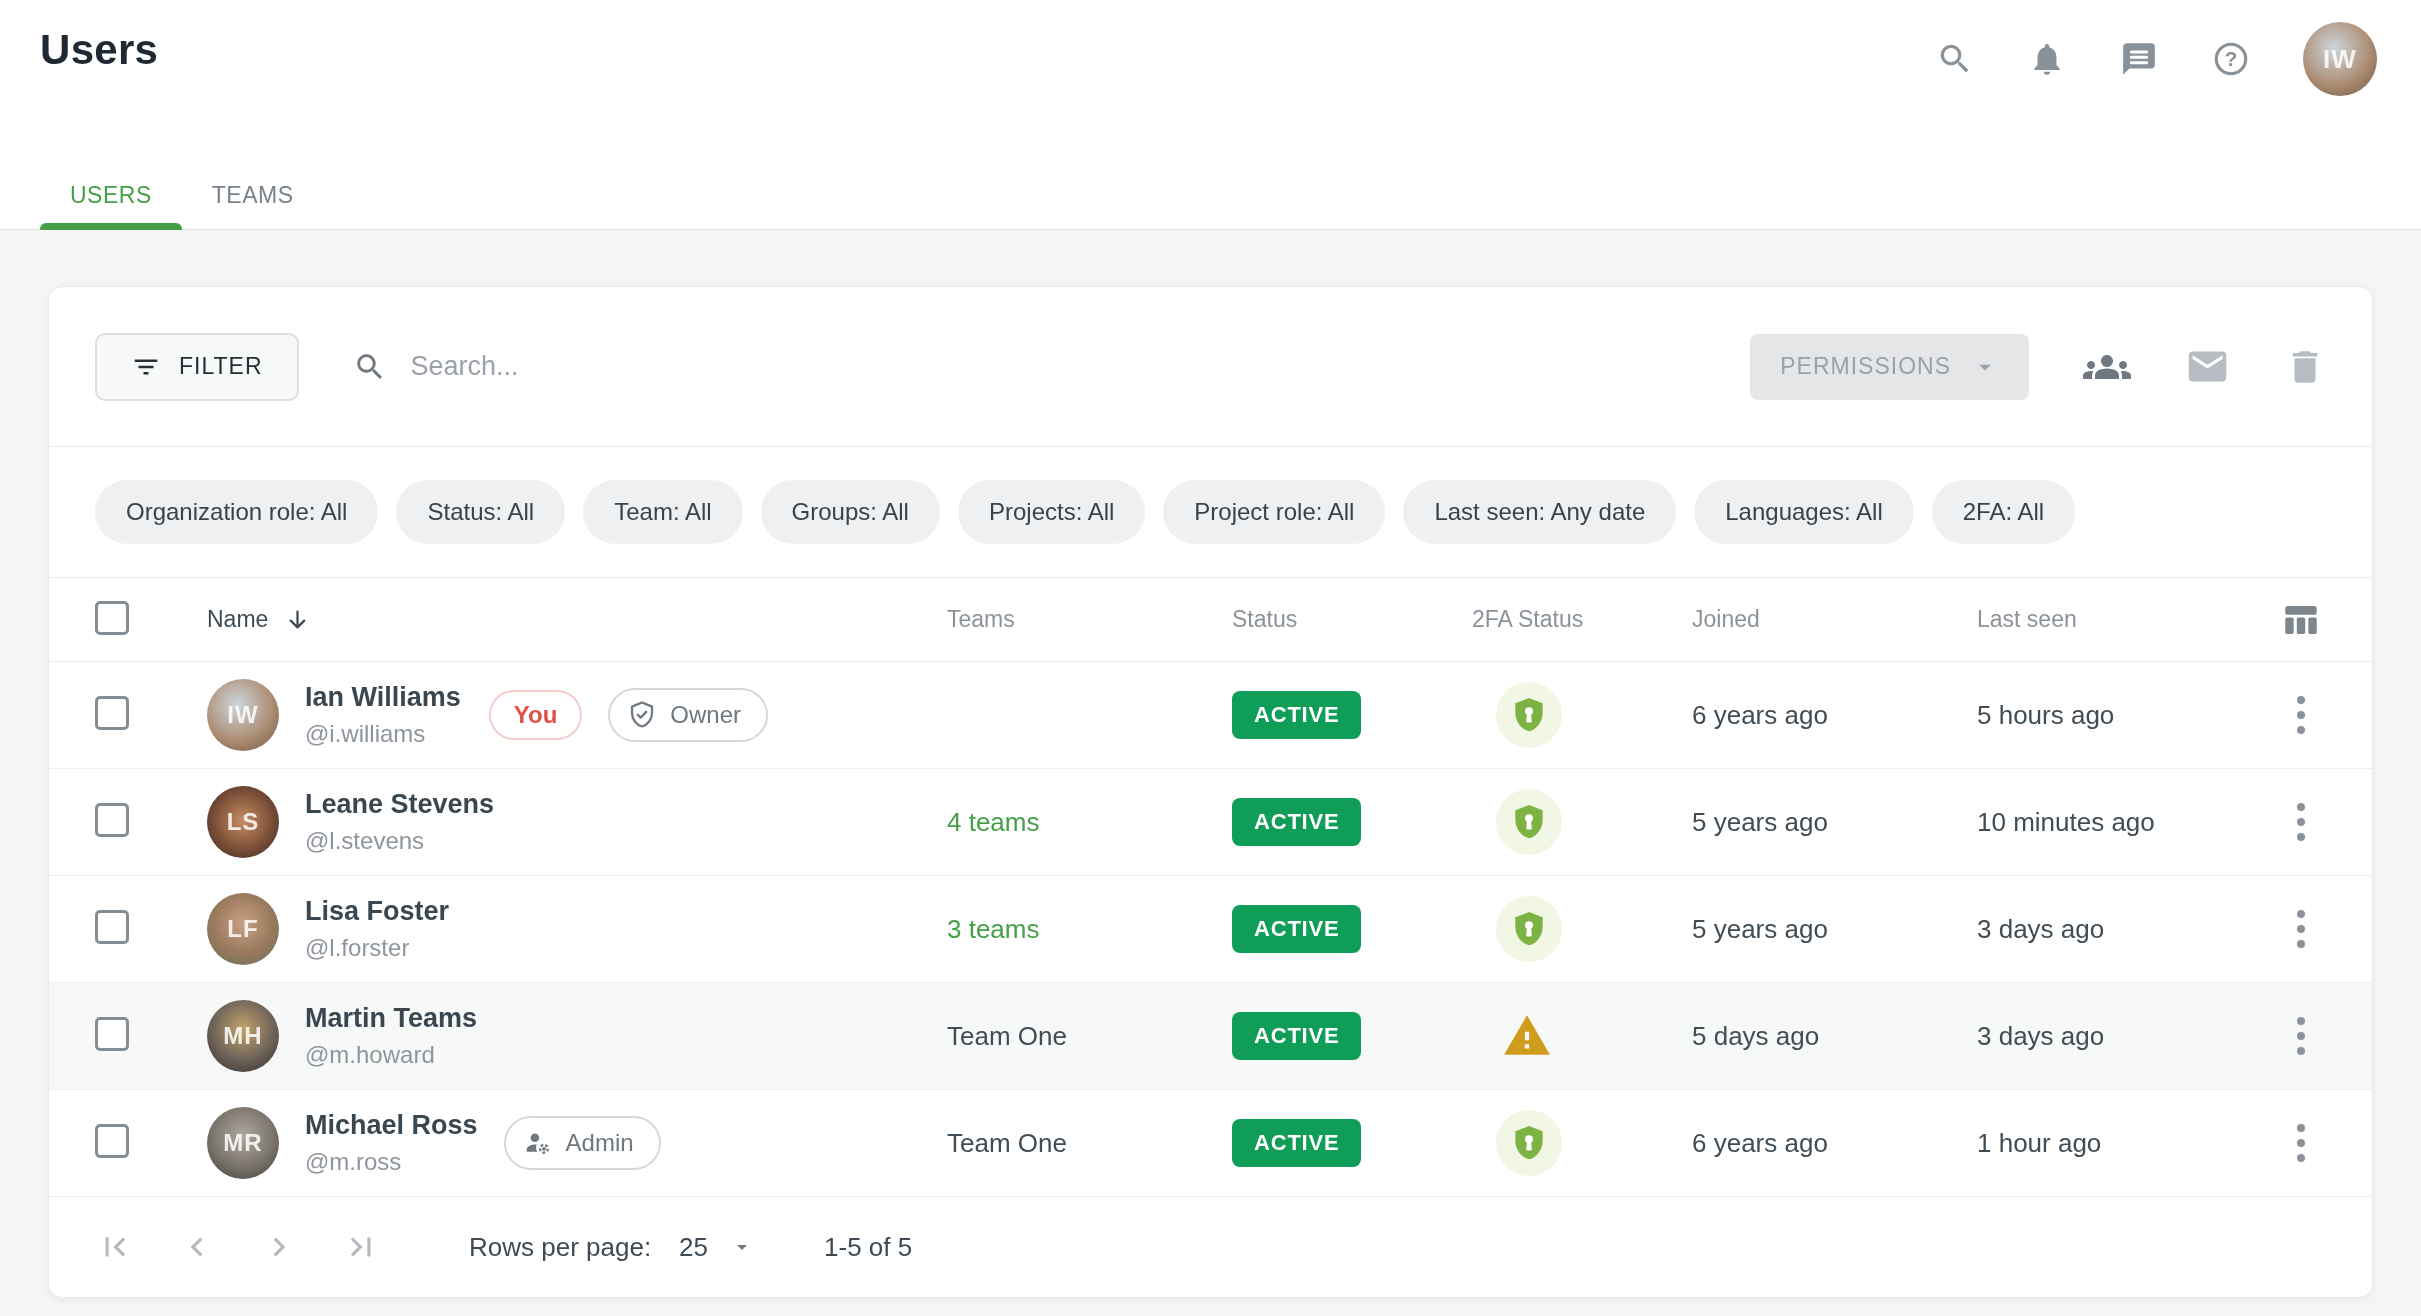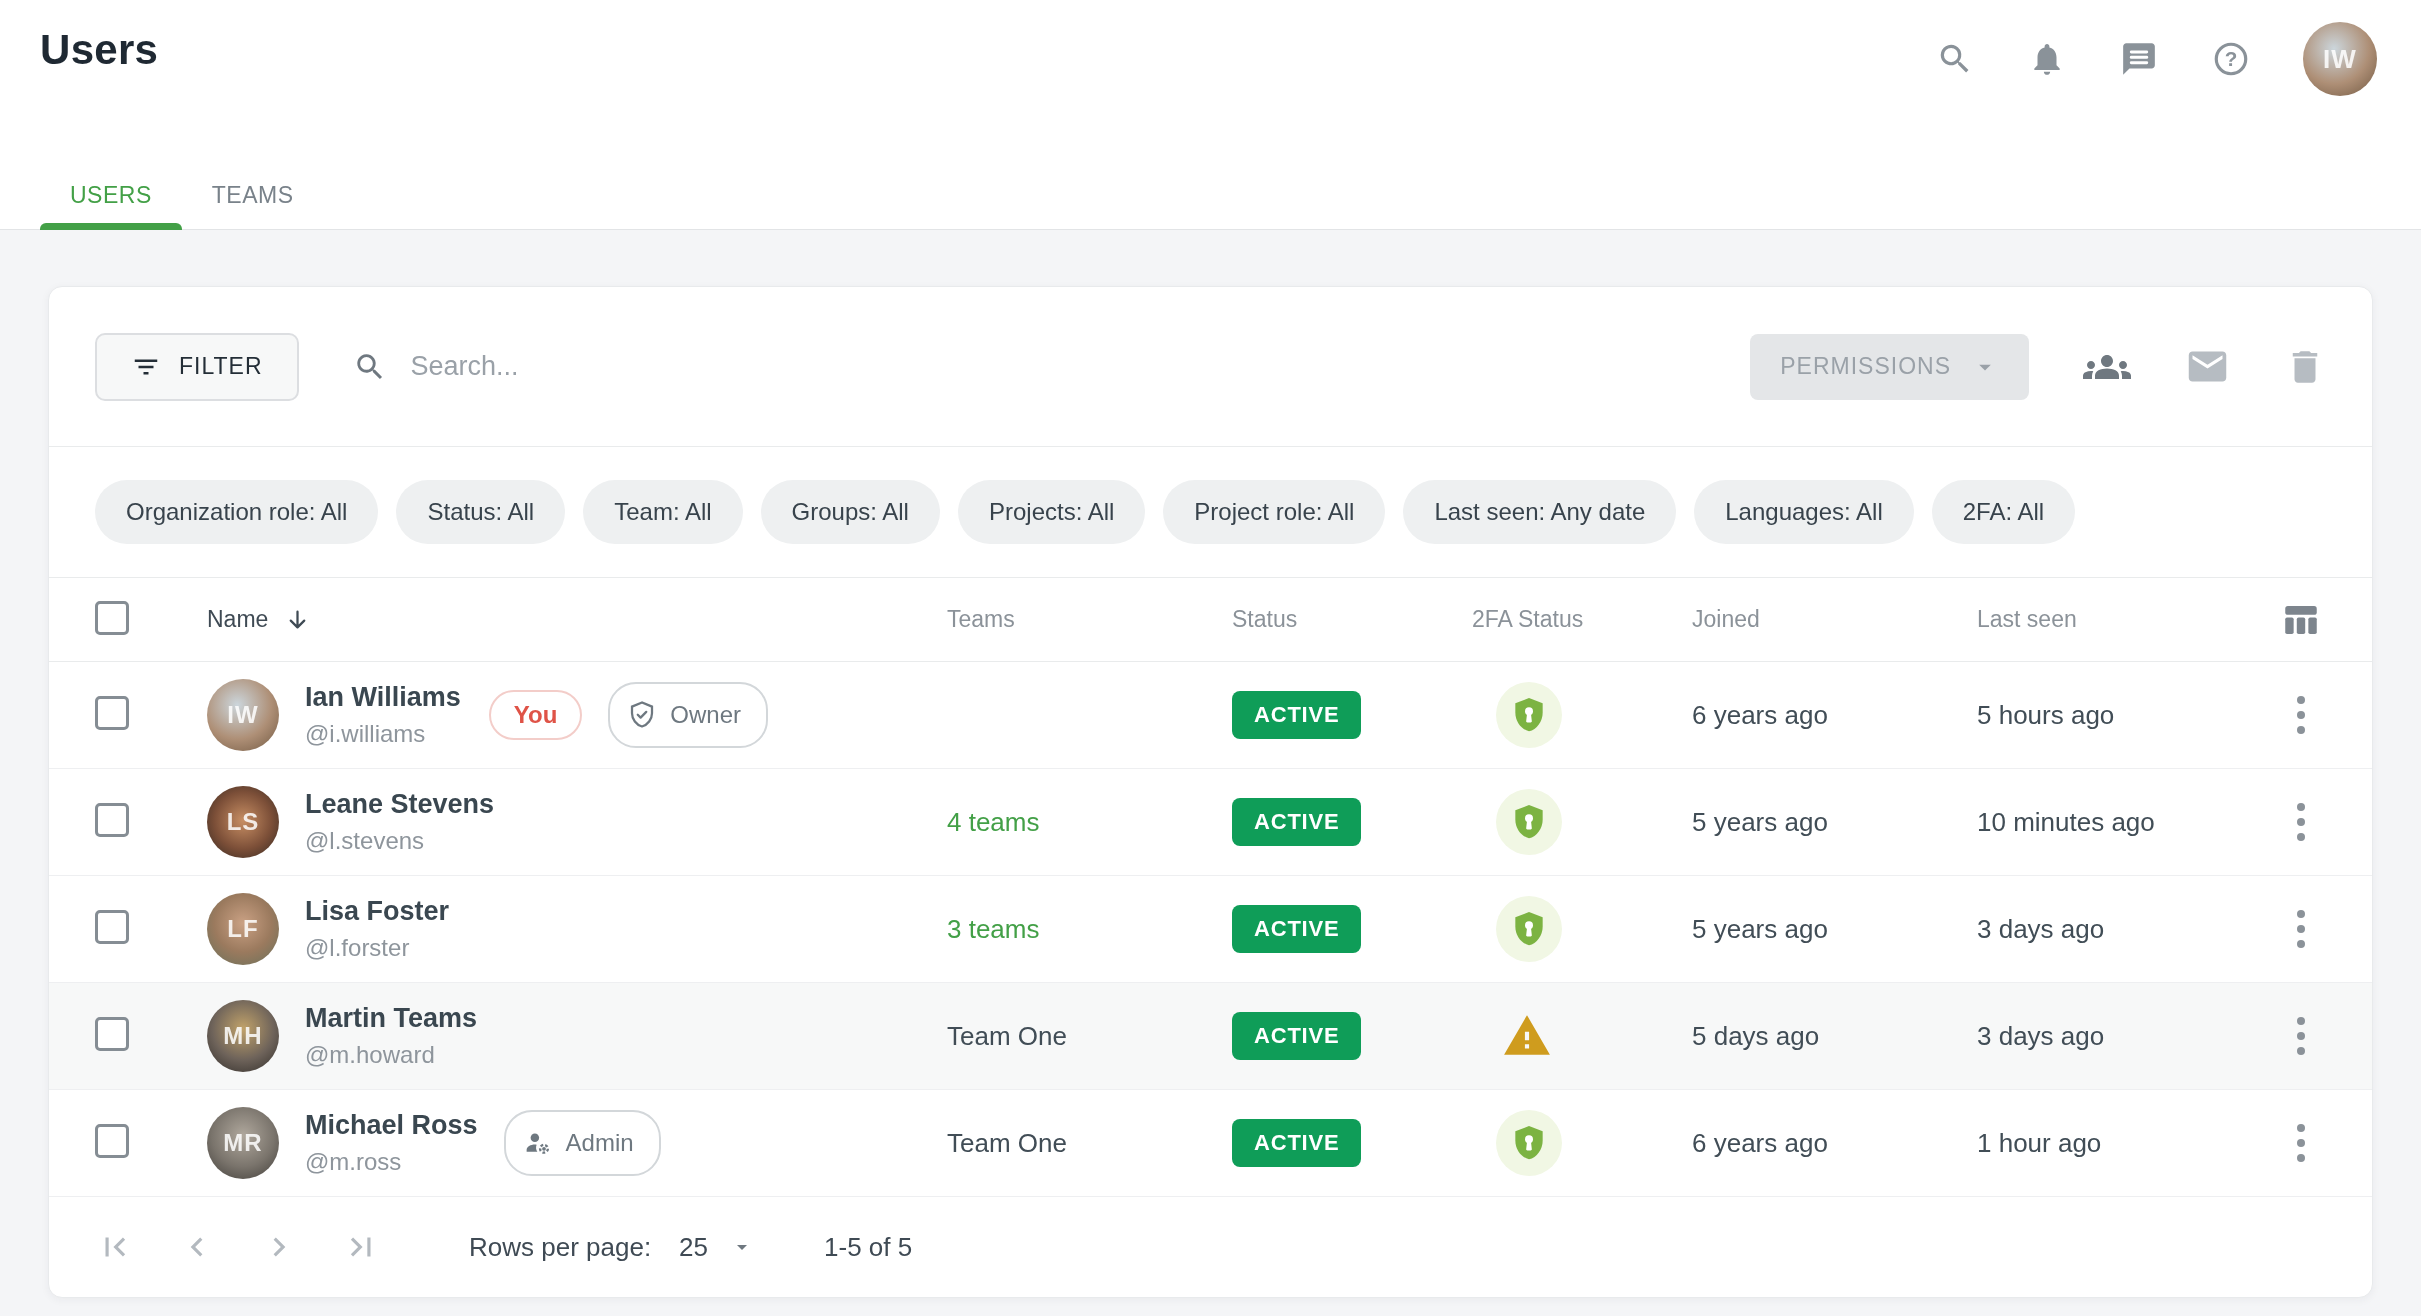--- a/index.html
+++ b/index.html
@@ -133,21 +133,21 @@
   .name-block { margin-left: 26px; }
   .uname { font-size: 27px; font-weight: 700; color: #3a4750; }
   .uhandle { font-size: 24px; color: #8e959c; margin-top: 7px; }
   .badge-you {
     display: inline-flex; align-items: center; margin-left: 28px;
     height: 50px; padding: 17px 23px; border: 2px solid #f3cdc9; border-radius: 26px;
     font-size: 24px; font-weight: 700; color: #df5347; background: #fff;
   }
   .badge-role {
     display: inline-flex; align-items: center; gap: 13px; margin-left: 26px;
-    height: 66px; padding: 0 25px 0 17px; border: 2px solid #d3d7da; border-radius: 28px;
+    height: 54px; padding: 0 25px 0 17px; border: 2px solid #d3d7da; border-radius: 28px;
     font-size: 24px; color: #6e7880; background: #fff;
   }
   .badge-role svg { width: 30px; height: 30px; }
   .team-link { font-size: 26px; color: #43a047; cursor: pointer; }
   .team-plain { font-size: 26px; color: #414d56; }
   .status-badge {
     display: inline-block; padding: 11px 22px; border-radius: 8px;
     background: #0f9d58; color: #fff; font-size: 22px; font-weight: 700; letter-spacing: .8px;
   }
   .twofa-ring {

